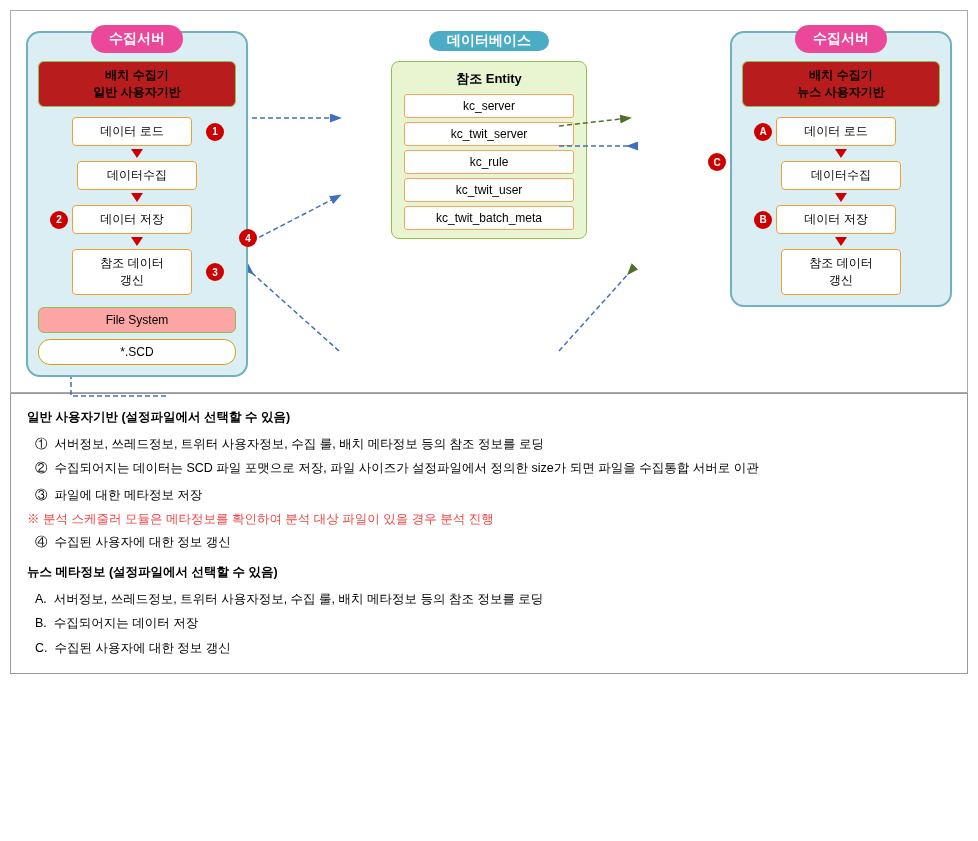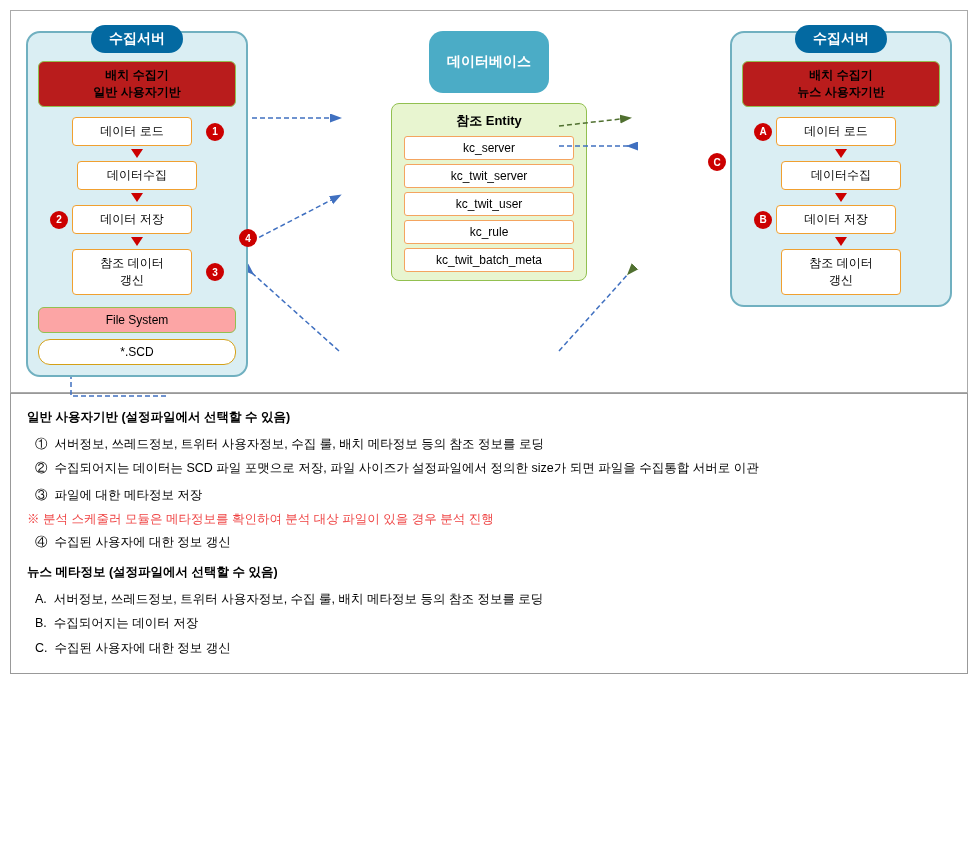--- a/index.html
+++ b/index.html
@@ -108,37 +108,37 @@
 
     
     .db-center {
       width: 230px;
       display: flex;
       flex-direction: column;
       align-items: center;
     }
 
     .server-header {
-      background: #0369a1;
+      background: #ec4899;
       color: #fff;
       border-radius: 14px;
       text-align: center;
       padding: 5px 18px;
       font-size: 14px;
       font-weight: bold;
       margin: -16px auto 8px auto;
       display: table;
     }
 
     .db-header {
       background: #4bacc6;
       color: #fff;
       border-radius: 14px;
       text-align: center;
-      padding: 22px 18px;
+      padding: 1px 18px;
       font-size: 14px;
       font-weight: bold;
       margin-bottom: 10px;
       display: table;
     }
 
     .proc-list {
       display: flex;
       flex-direction: column;
       align-items: center;
@@ -268,22 +268,22 @@
           </div>
         </div>
 
         <div class="db-center">
           <div class="db-header">데이터베이스</div>
 
           <div class="entity-group">
             <div class="entity-group-title">참조 Entity</div>
             <div class="entity-item">kc_server</div>
             <div class="entity-item">kc_twit_server</div>
+            <div class="entity-item">kc_rule</div>
             <div class="entity-item">kc_twit_user</div>
-            <div class="entity-item">kc_rule</div>
             <div class="entity-item" style="margin-bottom:0;">kc_twit_batch_meta</div>
           </div>
 
 
           <div style="position:absolute; left:228px; top:218px; width:18px; height:18px; border-radius:50%; background:#c00; color:#fff; font-size:10px; font-weight:bold; display:flex; align-items:center; justify-content:center;">4</div>
         </div>
 
         <div class="right-server">
           <div class="server-header">수집서버</div>
 

